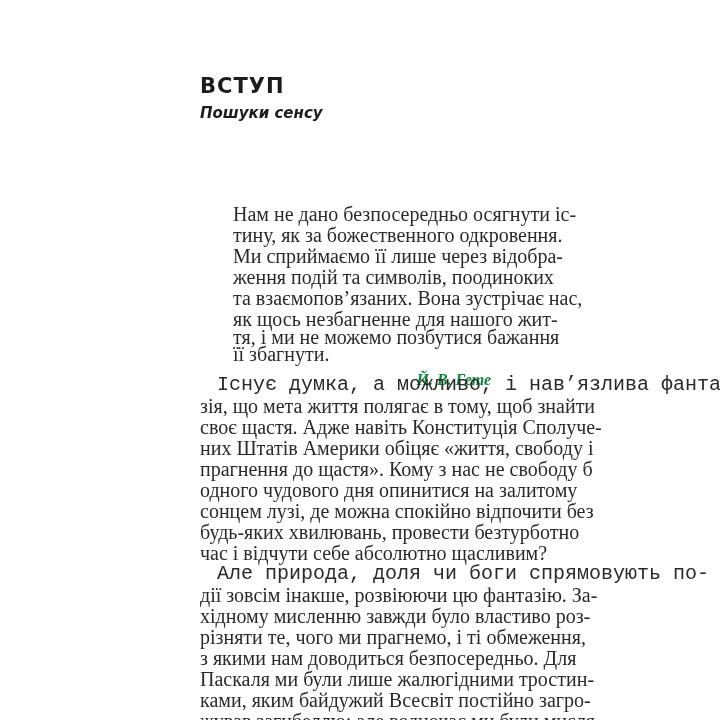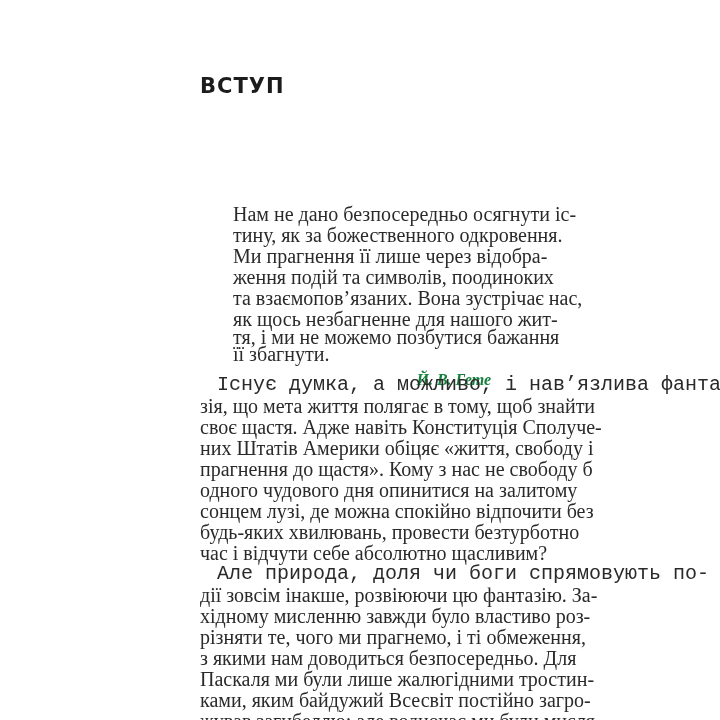--- a/index.html
+++ b/index.html
@@ -12,25 +12,26 @@
   .body-line { left:200px; width:303px; }
   .indent { left:217px; width:286px;font-family:Liberation Mono, monospace; }
   .last { text-align-last:left; }
   .attribution { position:absolute; right:217px; top:331px; font-family:"Liberation Serif", serif; font-style:italic; font-size:16px; color:#15803d; line-height:22px;font-weight:bold; }
 </style>
 </head>
 <body>
 
 <div class="page">
   <div class="chapter-title">ВСТУП</div>
+  <div class="chapter-subtitle">Пошуки сенсу</div>
 
   <div>
     <div class="line epi" style="top:203px">Нам не дано безпосередньо осягнути іс-</div>
     <div class="line epi" style="top:224px">тину, як за божественного одкровення.</div>
-    <div class="line epi" style="top:245px">Ми прагнення її лише через відобра-</div>
+    <div class="line epi" style="top:245px">Ми сприймаємо її лише через відобра-</div>
     <div class="line epi" style="top:266px">ження подій та символів, поодиноких</div>
     <div class="line epi" style="top:287px">та взаємопов’язаних. Вона зустрічає нас,</div>
     <div class="line epi" style="top:308px">як щось незбагненне для нашого жит-</div>
     <div class="line epi" style="top:326px">тя, і ми не можемо позбутися бажання</div>
     <div class="line epi last" style="top:343px">її збагнути.</div>
     <div class="attribution" style="top:369px">Й. В. Гете</div>
   </div>
 
   <div>
     <div class="line indent" style="top:374px">Існує думка, а можливо, і нав’язлива фанта-</div>

